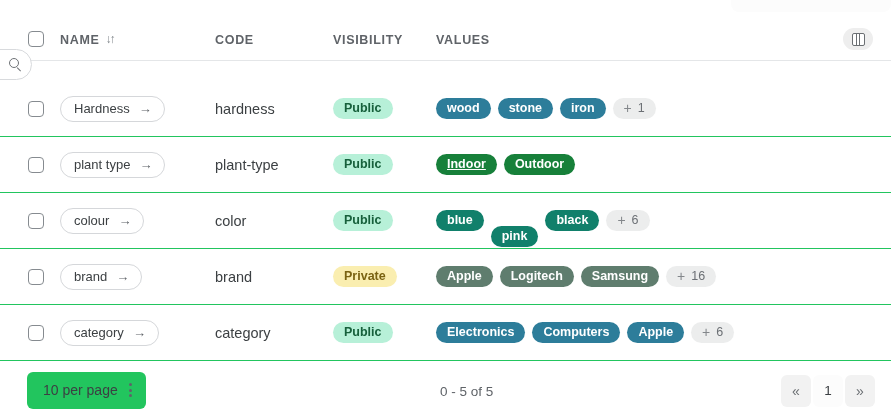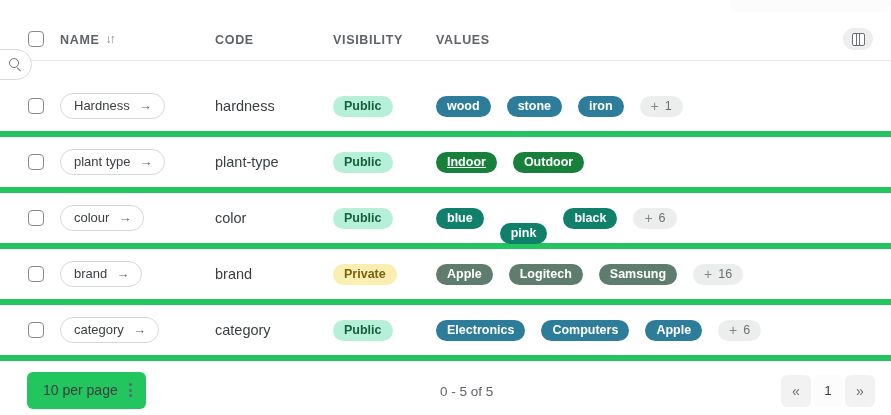--- a/index.html
+++ b/index.html
@@ -149,21 +149,21 @@
     background: #6e7276;
     transform: rotate(45deg);
     transform-origin: left center;
   }
 
   
   .tr {
     display: flex;
     align-items: center;
     height: 56px;
-    border-bottom: 6px solid #22c55e;
+    border-bottom: 1px solid #22c55e;
     box-sizing: border-box;
   }
   .tr:first-child { border-top: none; }
 
   .cb {
     width: 16px;
     height: 16px;
     border: 1.5px solid #868b90;
     border-radius: 4px;
     box-sizing: border-box;
@@ -203,21 +203,21 @@
     font-size: 12.5px;
     font-weight: 600;
     white-space: nowrap;
   }
   .vis-public  { background: #b7f0d8; color: #17603c; }
   .vis-private { background: #faeeb0; color: #7a6312; }
 
   .values-cell {
     display: flex;
     align-items: center;
-    gap: 16px;
+    gap: 7px;
   }
   .tag {
     display: inline-block;
     border-radius: 11px;
     padding: 3px 11px 4px;
     font-size: 12.5px;
     font-weight: 700;
     color: #ffffff;
     white-space: nowrap;
   }

